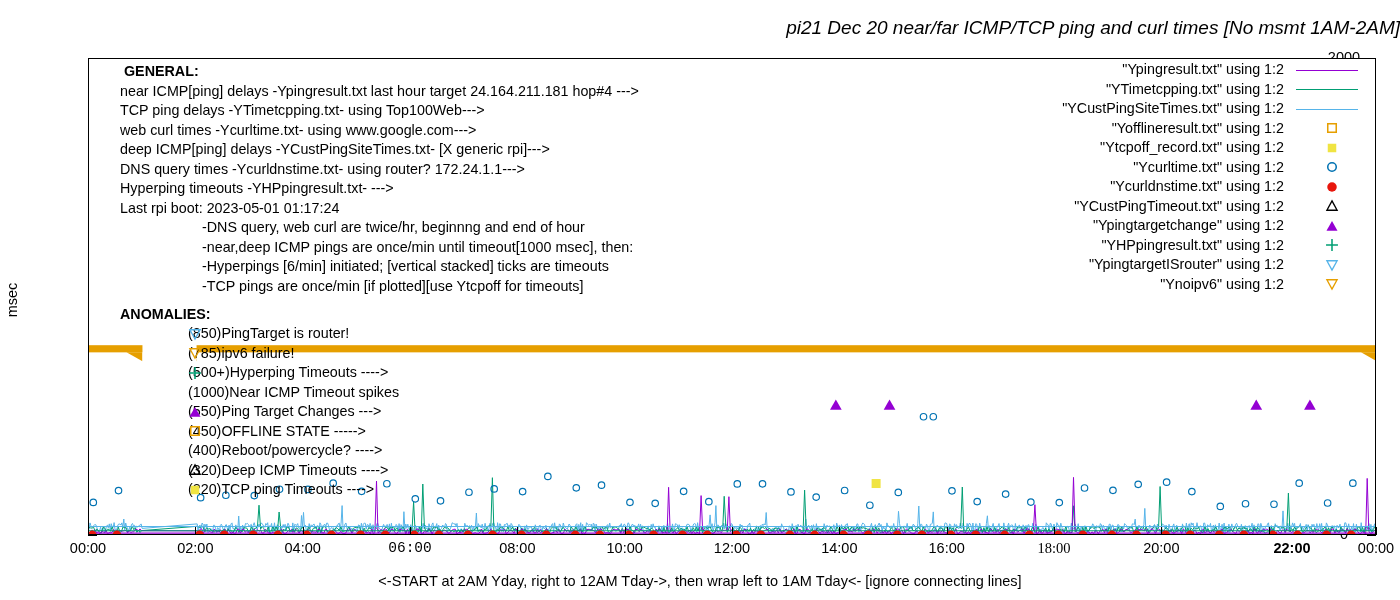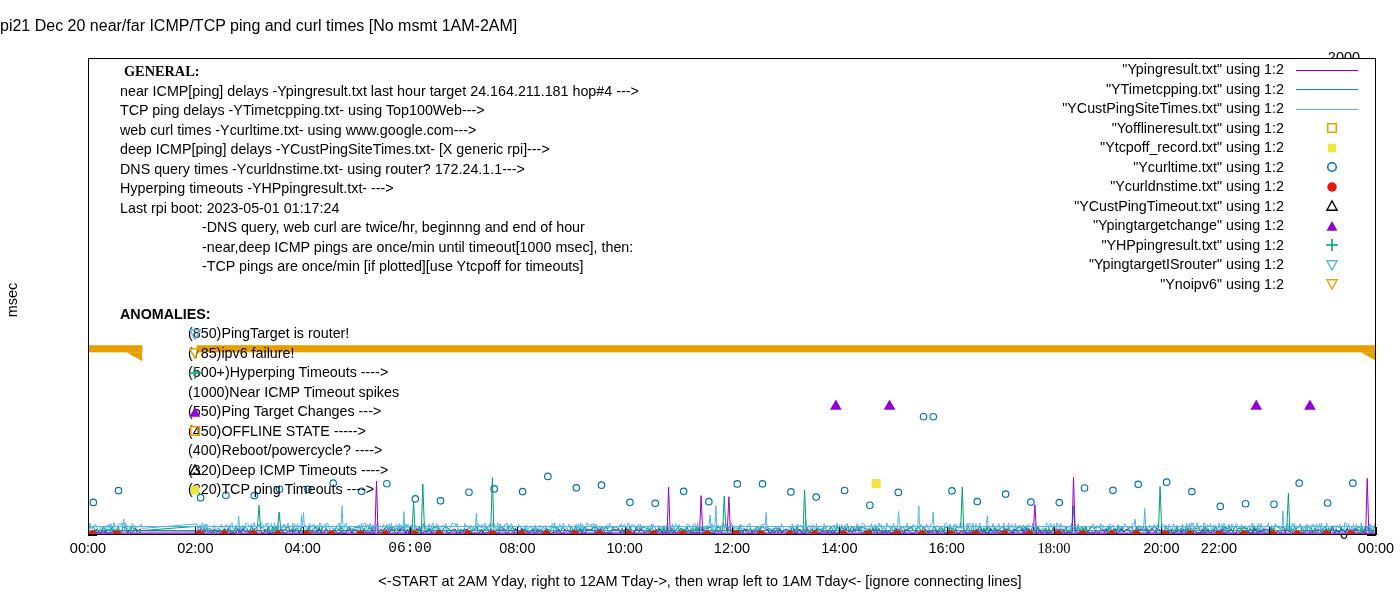--- a/index.html
+++ b/index.html
@@ -19,24 +19,25 @@
     position: absolute;
     left: 0; top: 0;
     width: 1400px;
     height: 600px;
   }
   .abs { position: absolute; }
 
   #chart-title {
     left: 0; top: 17px;
     width: 1400px;
-    text-align: left;
-    font-size: 16px;
+    text-align: right;
+    font-size: 19px;
     letter-spacing: 0px;
     white-space: nowrap;
+    font-style: italic;
   }
 
   
   #plot-frame {
     left: 88px; top: 58px;
     width: 1288px; height: 477px;
     border: 1.3px solid #000000;
     box-sizing: border-box;
     overflow: hidden;
     background: #ffffff;
@@ -91,21 +92,21 @@
     white-space: nowrap;
   }
 
   
   #general-block {
     left: 120px; top: 62px;
     font-size: 14.3px;
     line-height: 19.5px;
     white-space: nowrap;
   }
-  #general-block .hdr { font-weight: bold; padding-left: 4px; font-family: Liberation Serif, serif; }
+  #general-block .hdr { font-weight: bold; padding-left: 4px; }
   #general-block .ln { }
   #general-block .ind1 { padding-left: 82px; }
 
   
   #anomalies-block {
     left: 120px; top: 304px;
     font-size: 14.3px;
     white-space: nowrap;
   }
   #anomalies-block .hdr { font-weight: bold; line-height: 20px; }
@@ -697,21 +698,21 @@
       <div class="abs xtick" style="left: 732px;">12:00</div>
       <div class="xtick-mark" style="left: 732px;"></div>
       <div class="abs xtick" style="left: 839.333px;">14:00</div>
       <div class="xtick-mark" style="left: 839.333px;"></div>
       <div class="abs xtick" style="left: 946.667px;">16:00</div>
       <div class="xtick-mark" style="left: 946.667px;"></div>
       <div class="abs xtick" style="left: 1054px; font-family: Liberation Serif, serif;">18:00</div>
       <div class="xtick-mark" style="left: 1054px;"></div>
       <div class="abs xtick" style="left: 1161.33px;">20:00</div>
       <div class="xtick-mark" style="left: 1161.33px;"></div>
-      <div class="abs xtick" style="left: 1219px;">22:00</div>
+      <div class="abs xtick" style="left: 1292px; font-weight: bold;">22:00</div>
       <div class="xtick-mark" style="left: 1268.67px;"></div>
       <div class="abs xtick" style="left: 1376px;">00:00</div>
       <div class="xtick-mark" style="left: 1376px;"></div>
     </div>
 
   <div class="abs" id="xaxis-caption">&lt;-START at 2AM Yday, right to 12AM Tday-&gt;, then wrap left to 1AM Tday&lt;- [ignore connecting lines]</div>
 
   <div class="abs" id="general-block">
     <div class="hdr">GENERAL:</div>
     <div id="general-lines">
@@ -719,20 +720,21 @@
         <div class="ln">TCP ping delays -YTimetcpping.txt- using Top100Web---&gt;</div>
         <div class="ln">web curl times -Ycurltime.txt- using www.google.com---&gt;</div>
         <div class="ln">deep ICMP[ping] delays -YCustPingSiteTimes.txt- [X generic rpi]---&gt;</div>
         <div class="ln">DNS query times -Ycurldnstime.txt- using router? 172.24.1.1---&gt;</div>
         <div class="ln">Hyperping timeouts -YHPpingresult.txt- ---&gt;</div>
         <div class="ln">Last rpi boot: 2023-05-01 01:17:24</div>
       </div>
     <div id="general-indented">
         <div class="ln ind1">-DNS query, web curl are twice/hr, beginnng and end of hour</div>
         <div class="ln ind1">-near,deep ICMP pings are once/min until timeout[1000 msec], then:</div>
+        <div class="ln ind1"> -Hyperpings [6/min] initiated; [vertical stacked] ticks are timeouts</div>
         <div class="ln ind1">-TCP pings are once/min [if plotted][use Ytcpoff for timeouts]</div>
       </div>
   </div>
 
   <div class="abs" id="anomalies-block">
     <div class="hdr">ANOMALIES:</div>
     <div id="anomalies-rows">
         <div class="anom-row"><span class="anom-mark" style="position: absolute;">
             <svg width="17" height="17" viewBox="0 0 20 20" class="m-svg">
               <polygon points="4,5 16,5 10,16" fill="none" stroke="#56b4e9" stroke-width="1.6"></polygon>

